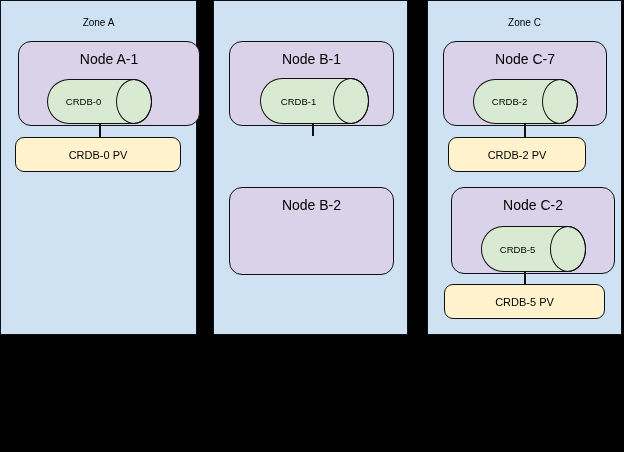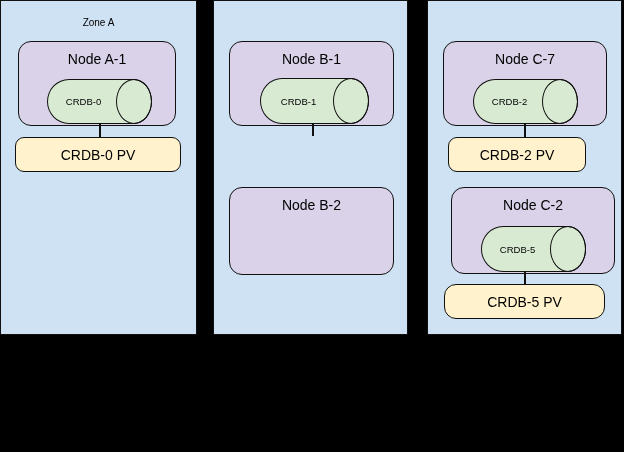--- a/index.html
+++ b/index.html
@@ -14,21 +14,21 @@
   .zone{position:absolute;top:0;height:335px;background:var(--zone-fill);
         border:1.5px solid var(--border);}
   #zone-a{left:0;width:197px;}
   #zone-b{left:213px;width:195px;}
   #zone-c{left:427px;width:195px;}
   .zone-label{position:absolute;top:14px;left:0;right:0;text-align:center;
         font-size:10px;line-height:16px;}
 
   .node{position:absolute;background:var(--node-fill);
         border:1px solid var(--border);border-radius:13px;}
-  #node-a1{left:17px;top:40px;width:158px;height:85px;}
+  #node-a1{left:17px;top:40px;width:182px;height:85px;}
   #node-b1{left:15px;top:40px;width:165px;height:85px;}
   #node-b2{left:15px;top:186px;width:165px;height:88px;}
   #node-c1{left:15px;top:40px;width:164px;height:85px;}
   #node-c2{left:23px;top:186px;width:164px;height:87px;}
   .node-label{position:absolute;top:9px;left:0;right:0;text-align:center;
         font-size:14px;line-height:16px;}
 
   .db{position:absolute;background:var(--db-fill);border:1px solid var(--border);
         border-radius:22px 18px 18px 22px / 50% 50% 50% 50%;}
   #db-a {left:28px;top:37px;width:105px;height:45px;}
@@ -44,22 +44,22 @@
   #conn-a {left:98.25px;top:122px;height:14px;}
   #conn-b {left:98.25px;top:122px;height:13px;}
   #conn-c1{left:96.25px;top:122px;height:14px;}
   #conn-c2{left:96.25px;top:270px;height:13px;}
 
   .pv{position:absolute;background:var(--pv-fill);border:1px solid var(--border);
         border-radius:9px;display:flex;align-items:center;justify-content:center;}
   #pv-a {left:14px;top:136px;width:166px;height:35px;}
   #pv-b {left:15px;top:135px;width:167px;height:35px;}
   #pv-c1{left:4px;top:136px;width:138px;height:35px;margin-left:16px;}
-  #pv-c2{left:16px;top:283px;width:161px;height:35px;border-radius:12px;}
-  .pv-label{font-size:14px;line-height:16px;}
+  #pv-c2{left:16px;top:283px;width:161px;height:35px;}
+  .pv-label{font-size:11px;line-height:16px;}
 </style>
 </head>
 <body>
 
 <div class="canvas">
 
   <section class="zone" id="zone-a">
     <div class="zone-label">Zone A</div>
     <div class="node" id="node-a1">
       <div class="node-label">Node A-1</div>
@@ -82,20 +82,21 @@
         <span class="db-label">CRDB-1</span>
       </div>
     </div>
     <div class="connector" id="conn-b"></div>
     <div class="node" id="node-b2">
       <div class="node-label">Node B-2</div>
     </div>
   </section>
 
   <section class="zone" id="zone-c">
+    <div class="zone-label">Zone C</div>
     <div class="node" id="node-c1">
       <div class="node-label">Node C-7</div>
       <div class="db" id="db-c1">
         <span class="db-ellipse"></span>
         <span class="db-label">CRDB-2</span>
       </div>
     </div>
     <div class="connector" id="conn-c1"></div>
     <div class="pv" id="pv-c1">
       <span class="pv-label">CRDB-2 PV</span>

